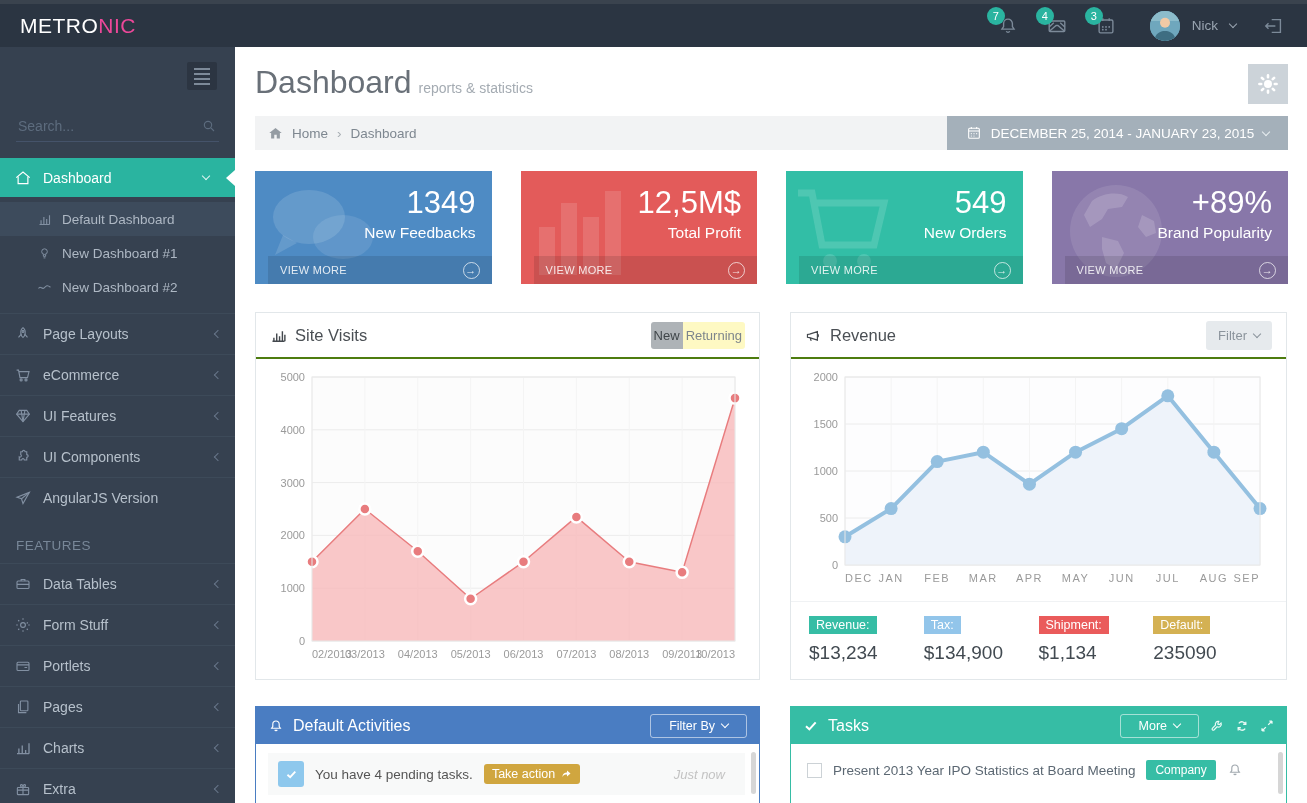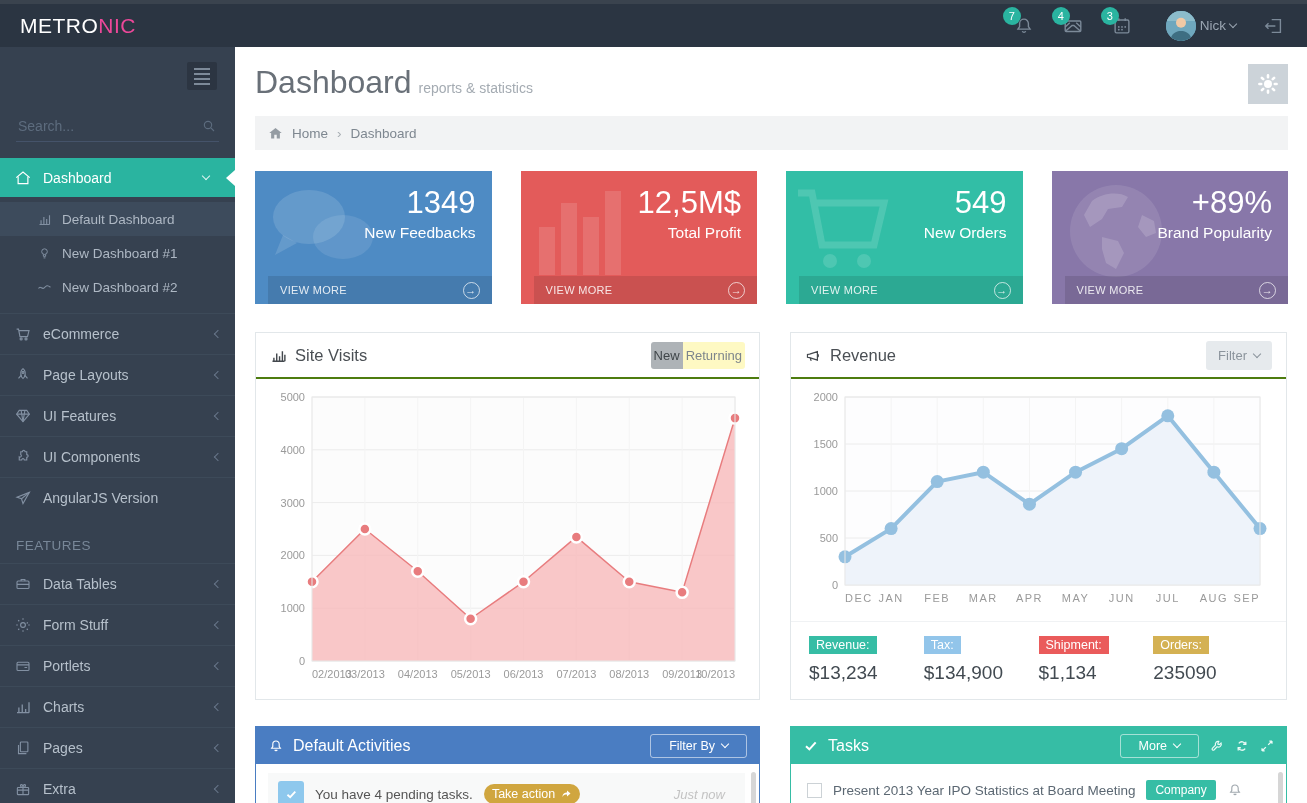--- a/index.html
+++ b/index.html
@@ -10,21 +10,21 @@
   .top-strip { height:4px; background:#3a434e; }
   .navbar { height:43px; background:#2b3542; display:flex; align-items:center; }
   .logo { width:235px; padding-left:20px; font-size:21px; color:#fff; letter-spacing:.5px; }
   .logo .accent { color:#ec4899; }
   .nav-right { margin-left:auto; display:flex; align-items:center; gap:27px; padding-right:22px; }
   .nav-icon { position:relative; color:#7c8a99; width:22px; height:22px; cursor:pointer; }
   .nav-icon svg { width:22px; height:22px; }
   .badge { position:absolute; top:-8px; left:-10px; background:#2ab4a0; color:#fff;
     width:18px; height:18px; border-radius:50%; font-size:11px;
     display:flex; align-items:center; justify-content:center; }
-  .user { display:flex; align-items:center; gap:4px; color:#9aa5b1; font-size:13.5px; cursor:pointer; margin-left:6px; }
+  .user { display:flex; align-items:center; gap:12px; color:#9aa5b1; font-size:13.5px; cursor:pointer; margin-left:6px; }
   .avatar { width:30px; height:30px; border-radius:50%; overflow:hidden; background:#6fa7bd; }
   .cv { display:inline-block; width:6px; height:6px; border-right:1.5px solid currentColor; border-bottom:1.5px solid currentColor; }
   .cv.left { transform:rotate(135deg); }
   .cv.down { transform:rotate(45deg); margin-top:-3px; }
 
   
   .sidebar { position:fixed; left:0; top:47px; bottom:0; width:235px; background:#364150; }
   .toggler { width:30px; height:28px; background:#2c3542; border-radius:2px; margin:15px 18px 0 auto;
     display:flex; flex-direction:column; justify-content:center; align-items:center; gap:3px; cursor:pointer; }
   .toggler span { width:16px; height:2px; background:#7d8a99; display:block; }
@@ -62,21 +62,21 @@
     padding:0 13px; font-size:13.5px; color:#7e8790; }
   .breadcrumb svg { width:15px; height:15px; color:#959ca3; }
   .crumb-sep { color:#a7adb3; }
   .date-widget { width:341px; background:#a4b0ba; color:#fff; display:flex; align-items:center;
     justify-content:center; gap:9px; font-size:13.5px; cursor:pointer; }
   .date-widget svg { width:16px; height:16px; }
   .date-widget .cv { color:#e8edf0; }
 
   
   .cards-row { display:flex; gap:29px; margin:21px 19px 0 20px; }
-  .stat-card { flex:1; height:133px; position:relative; color:#fff; overflow:hidden; cursor:pointer; }
+  .stat-card { flex:1; height:113px; position:relative; color:#fff; overflow:hidden; cursor:pointer; }
   .card-bg-icon { position:absolute; left:6px; top:4px; width:130px; height:114px; }
   .card-value { font-size:31px; text-align:right; margin:14px 16px 0; position:relative; }
   .card-label { font-size:15.5px; text-align:right; margin:3px 16px 0; position:relative; }
   .card-footer { position:absolute; left:13px; right:0; bottom:0; height:28px; background:rgba(0,0,0,.11);
     display:flex; align-items:center; padding:0 12px; font-size:11px; color:rgba(255,255,255,.85); letter-spacing:.3px; }
   .arrow-circle { margin-left:auto; width:17px; height:17px; border:1px solid rgba(255,255,255,.7);
     border-radius:50%; display:flex; align-items:center; justify-content:center;
     font-size:11px; color:rgba(255,255,255,.85); }
 
   
@@ -117,21 +117,21 @@
     cursor:pointer; font-family:inherit; }
   .tool-icon { width:14px; height:14px; color:#eafaf6; cursor:pointer; }
   .box-body { background:#fff; height:90px; position:relative; overflow:hidden; }
   .scrollbar { position:absolute; right:3px; top:8px; width:5px; height:42px; background:#d6d6d6; border-radius:3px; cursor:pointer; }
 
   .act-item { display:flex; align-items:center; gap:11px; margin:9px 14px 0 12px; padding:8px 10px; background:#f8f9f9; }
   .act-icon { width:26px; height:26px; border-radius:3px; color:#fff;
     display:flex; align-items:center; justify-content:center; flex:none; }
   .act-icon svg { width:13px; height:13px; }
   .act-text { font-size:13.5px; color:#555; }
-  .act-badge { background:#d0a63f; color:#fff; font-size:12.5px; padding:3px 8px; border-radius:10px;
+  .act-badge { background:#d0a63f; color:#fff; font-size:12.5px; padding:3px 8px; border-radius:3px;
     display:inline-flex; align-items:center; gap:5px; cursor:pointer; }
   .act-badge svg { width:12px; height:12px; }
   .act-time { margin-left:auto; color:#c3c3c3; font-style:italic; font-size:13px; padding-right:10px; }
 
   .task-item { display:flex; align-items:center; gap:11px; padding:16px 14px 0 16px; }
   .task-check { width:15px; height:15px; border:1px solid #ccd2d6; background:#fff; flex:none; cursor:pointer; }
   .task-text { font-size:13.5px; color:#5c6873; }
   .task-badge { background:#36bda5; color:#fff; font-size:12px; padding:3px 9px; border-radius:2px; }
   .task-bell { width:16px; height:16px; color:#a0a8ae; }
 </style>
@@ -226,38 +226,38 @@
       </div>
       <div class="smi">
         <svg viewBox="0 0 24 24" fill="none" stroke="currentColor" stroke-width="1.8">
             <path d="M2.5 13.5c3-5.5 5.5 2.5 9-1s5-5 10-1"></path>
           </svg>
         <span>New Dashboard #2</span>
       </div>
     </div>
     <div class="mi">
       <svg viewBox="0 0 24 24" fill="none" stroke="currentColor" stroke-width="1.5">
+          <path d="M12 3.5c2.8 2.3 3.7 7 1.8 11.2l-1.8 2-1.8-2C8.3 10.5 9.2 5.8 12 3.5z"></path>
+          <path d="M9.5 12.5 6 16.5M14.5 12.5 18 16.5"></path>
+          <circle cx="12" cy="8.5" r="1.3"></circle>
+        </svg>
+      <span>Page Layouts</span>
+      <span class="cv left"></span>
+    </div>
+    <div class="mi">
+      <svg viewBox="0 0 24 24" fill="none" stroke="currentColor" stroke-width="1.5">
           <path d="M3.5 5.5H6l2 10h10l2-8H7"></path>
           <circle cx="9.5" cy="18.5" r="1.4"></circle>
           <circle cx="16" cy="18.5" r="1.4"></circle>
         </svg>
       <span>eCommerce</span>
       <span class="cv left"></span>
     </div>
     <div class="mi">
       <svg viewBox="0 0 24 24" fill="none" stroke="currentColor" stroke-width="1.5">
-          <path d="M12 3.5c2.8 2.3 3.7 7 1.8 11.2l-1.8 2-1.8-2C8.3 10.5 9.2 5.8 12 3.5z"></path>
-          <path d="M9.5 12.5 6 16.5M14.5 12.5 18 16.5"></path>
-          <circle cx="12" cy="8.5" r="1.3"></circle>
-        </svg>
-      <span>Page Layouts</span>
-      <span class="cv left"></span>
-    </div>
-    <div class="mi">
-      <svg viewBox="0 0 24 24" fill="none" stroke="currentColor" stroke-width="1.5">
           <path d="M7 4.5h10l3.5 5L12 19.5 3.5 9.5z"></path>
           <path d="M3.5 9.5h17M9.5 4.5l2.5 15 2.5-15"></path>
         </svg>
       <span>UI Features</span>
       <span class="cv left"></span>
     </div>
     <div class="mi">
       <svg viewBox="0 0 24 24" fill="none" stroke="currentColor" stroke-width="1.5">
           <path d="M9 5h2.2a1.8 1.8 0 1 1 3.6 0H17v3.8a1.8 1.8 0 1 1 0 3.6V16h-3.2a1.8 1.8 0 1 0-3.6 0H7v-4.2a1.8 1.8 0 1 0 2-3z"></path>
         </svg>
@@ -290,32 +290,32 @@
     </div>
     <div class="mi">
       <svg viewBox="0 0 24 24" fill="none" stroke="currentColor" stroke-width="1.5">
           <rect x="4" y="7" width="16" height="11" rx="1.5"></rect>
           <path d="M4 10.5h16M14 14h3.5"></path>
         </svg>
       <span>Portlets</span>
       <span class="cv left"></span>
     </div>
     <div class="mi">
+      <svg viewBox="0 0 24 24" fill="none" stroke="currentColor" stroke-width="1.5">
+          <rect x="8.5" y="4" width="10" height="13" rx="1"></rect>
+          <path d="M6 8v11.5h10.5"></path>
+        </svg>
+      <span>Pages</span>
+      <span class="cv left"></span>
+    </div>
+    <div class="mi">
       <svg viewBox="0 0 24 24" fill="none" stroke="currentColor" stroke-width="1.8">
           <path d="M4 19.5h16M6.5 19.5v-7M11 19.5V8.5M15.5 19.5v-5M20 19.5V5.5"></path>
         </svg>
       <span>Charts</span>
-      <span class="cv left"></span>
-    </div>
-    <div class="mi">
-      <svg viewBox="0 0 24 24" fill="none" stroke="currentColor" stroke-width="1.5">
-          <rect x="8.5" y="4" width="10" height="13" rx="1"></rect>
-          <path d="M6 8v11.5h10.5"></path>
-        </svg>
-      <span>Pages</span>
       <span class="cv left"></span>
     </div>
     <div class="mi">
       <svg viewBox="0 0 24 24" fill="none" stroke="currentColor" stroke-width="1.5">
           <rect x="4.5" y="10" width="15" height="9.5" rx="1"></rect>
           <path d="M4.5 13.5h15M12 10v9.5M12 10c-3 0-4.5-3.5-2.2-3.8C11.5 6 12 8.5 12 10c0-1.5.5-4 2.2-3.8C16.5 6.5 15 10 12 10z"></path>
         </svg>
       <span>Extra</span>
       <span class="cv left"></span>
     </div>
@@ -334,20 +334,29 @@
   </div>
 
   <div class="page-bar">
     <div class="breadcrumb">
       <svg viewBox="0 0 24 24" fill="currentColor">
           <path d="M12 3 2 11h3v9h5v-6h4v6h5v-9h3z"></path>
         </svg>
       <span>Home</span>
       <span class="crumb-sep">›</span>
       <span>Dashboard</span>
+    </div>
+    <div class="date-widget">
+      <svg viewBox="0 0 24 24" fill="none" stroke="currentColor" stroke-width="1.6">
+          <rect x="4" y="5" width="16" height="15" rx="1.5"></rect>
+          <path d="M8 3v3M16 3v3M4 9h16"></path>
+          <path stroke-width="1.8" stroke-linecap="round" d="M8 13h.01M12 13h.01M16 13h.01M8 16.5h.01M12 16.5h.01"></path>
+        </svg>
+      <span>DECEMBER 25, 2014 - JANUARY 23, 2015</span>
+      <span class="cv down"></span>
     </div>
   </div>
 
   <div class="cards-row">
     <div class="stat-card" style="background: rgb(78, 139, 196);">
       <svg class="card-bg-icon" viewBox="0 0 130 114" fill="rgba(255,255,255,0.13)">
           <ellipse cx="48" cy="42" rx="36" ry="27"></ellipse>
           <path d="M22 60 14 80l22-12z"></path>
           <ellipse cx="82" cy="62" rx="30" ry="22" fill="rgba(255,255,255,0.10)"></ellipse>
         </svg>
@@ -531,21 +540,21 @@
         </div>
         <div class="rev-stat">
           <span class="rev-label" style="background: rgb(146, 197, 234);">Tax:</span>
           <div class="rev-value">$134,900</div>
         </div>
         <div class="rev-stat">
           <span class="rev-label" style="background: rgb(234, 91, 91);">Shipment:</span>
           <div class="rev-value">$1,134</div>
         </div>
         <div class="rev-stat">
-          <span class="rev-label" style="background: rgb(212, 177, 83);">Orders:</span>
+          <span class="rev-label" style="background: rgb(212, 177, 83);">Default:</span>
           <div class="rev-value">235090</div>
         </div>
       </div>
     </div>
   </div>
 
   <div class="bottom-row">
     <div class="portlet-box box-blue">
       <div class="box-header">
         <div class="box-title">

